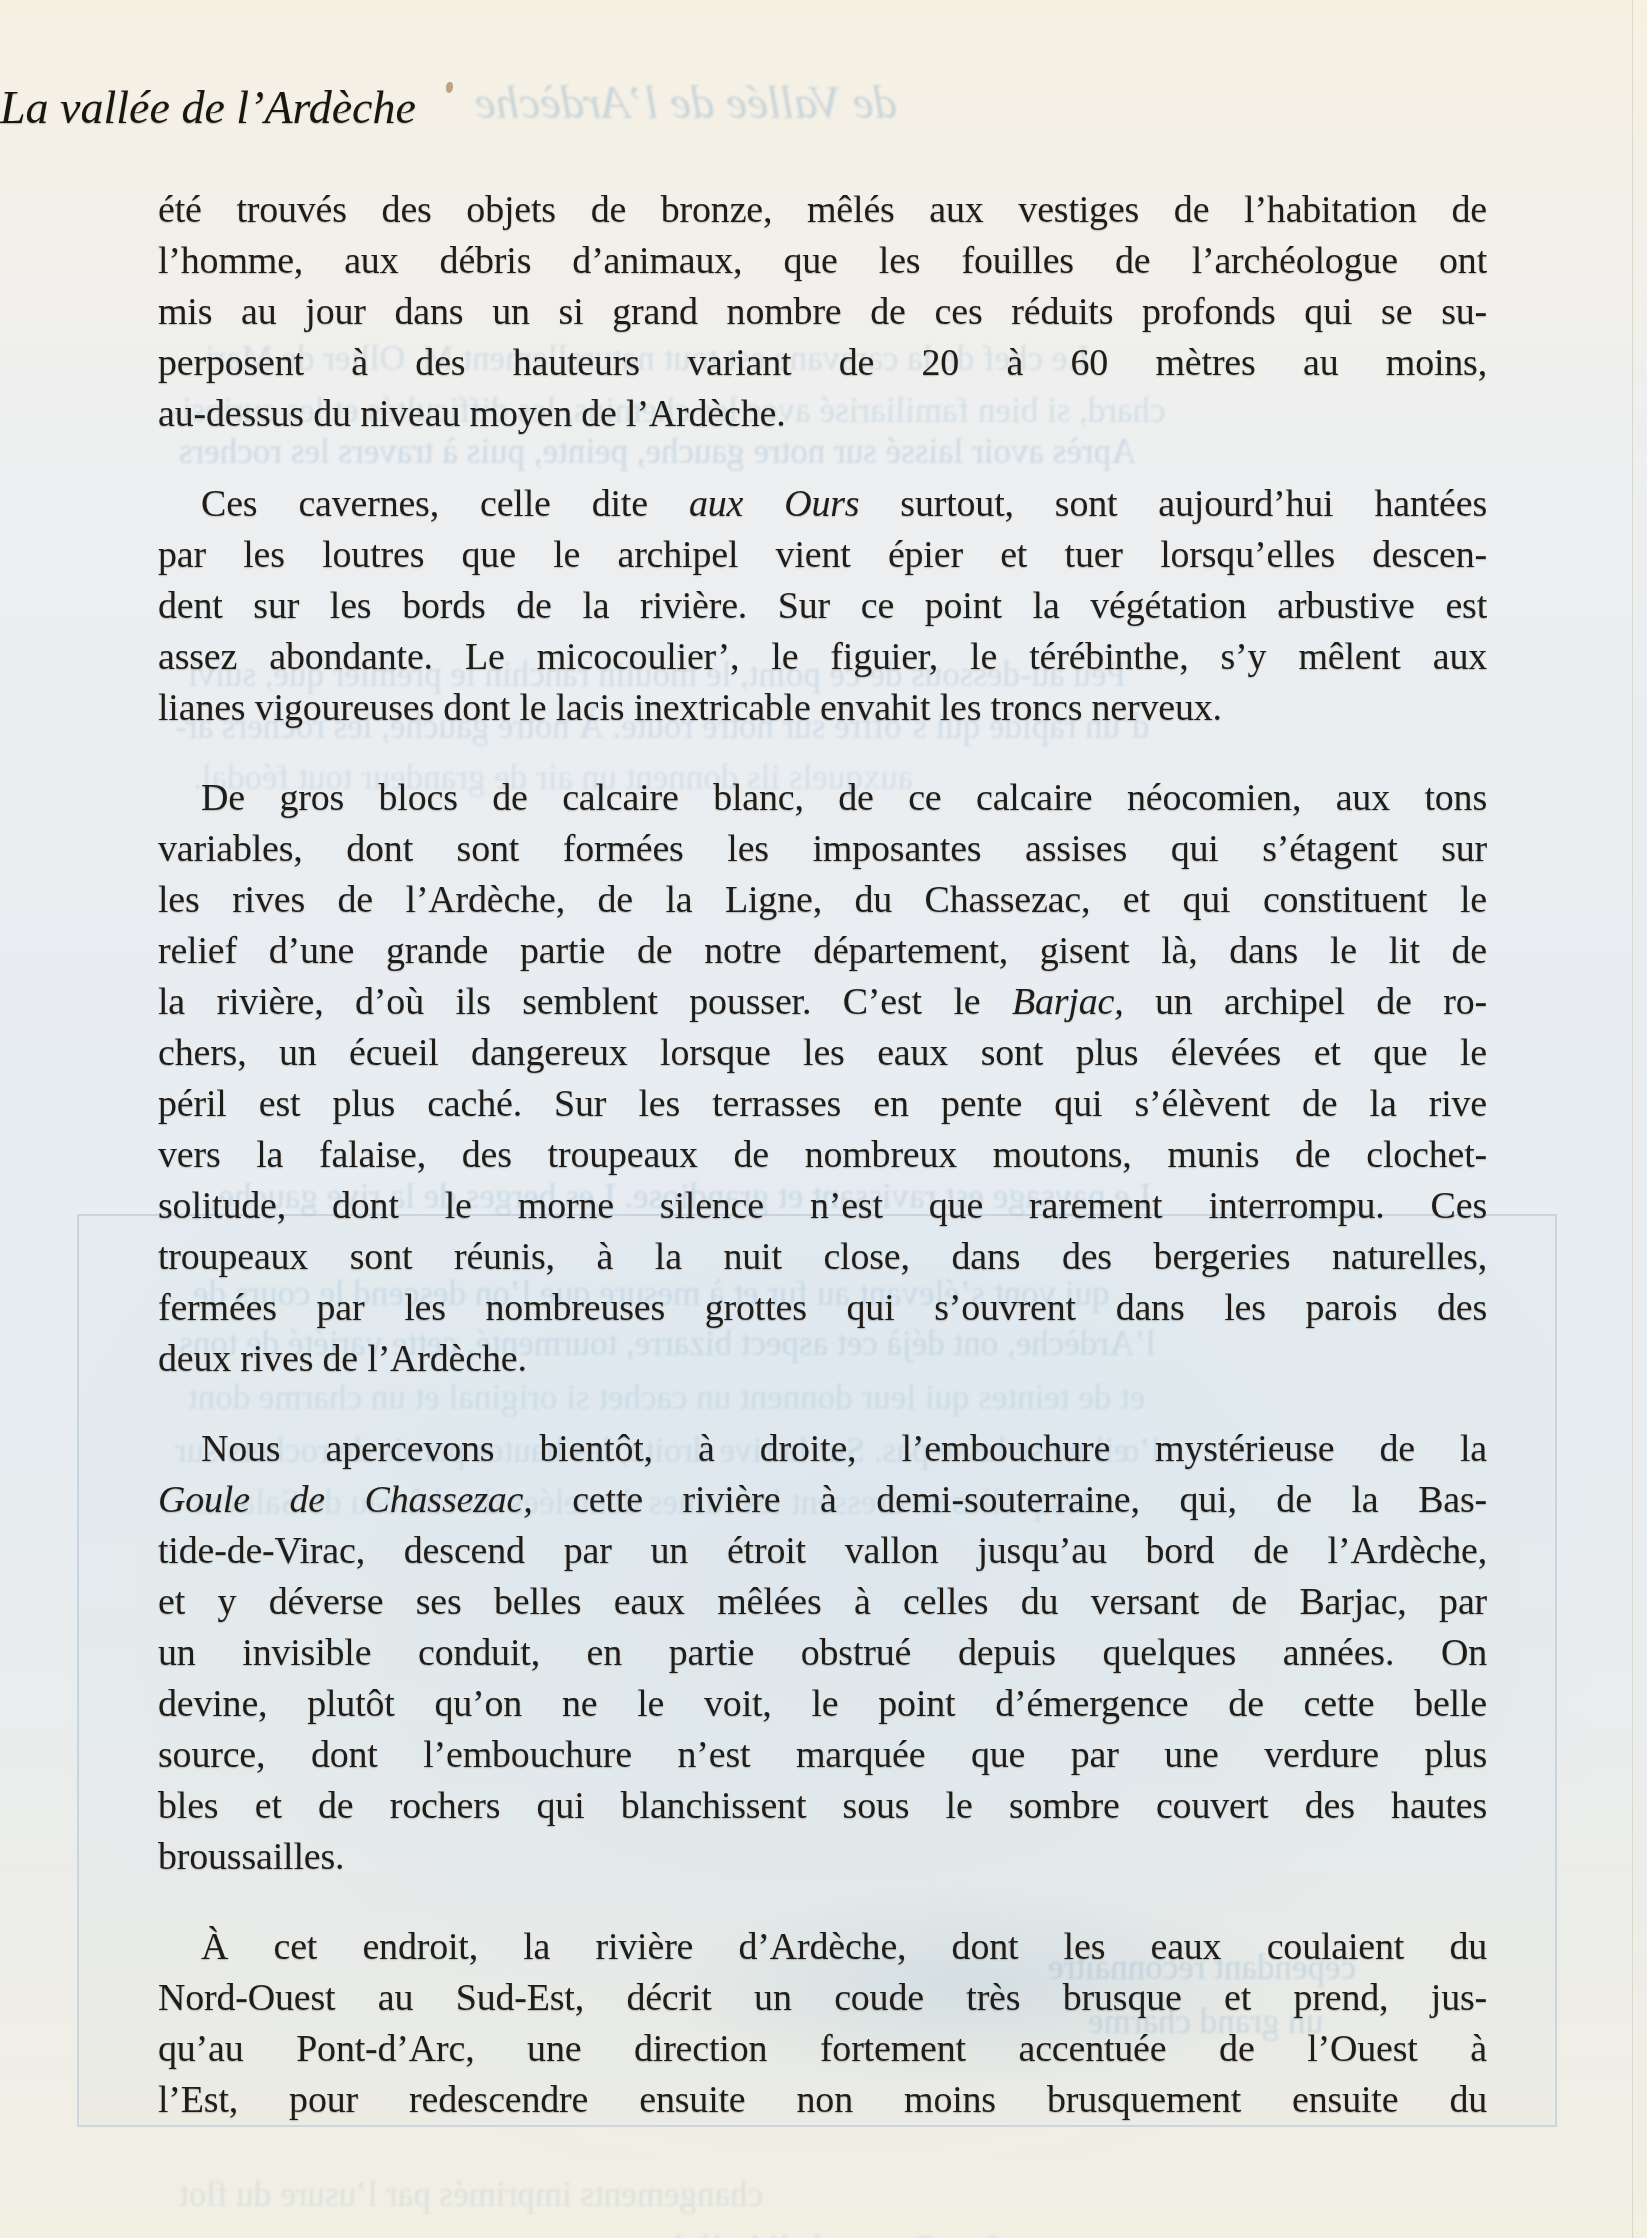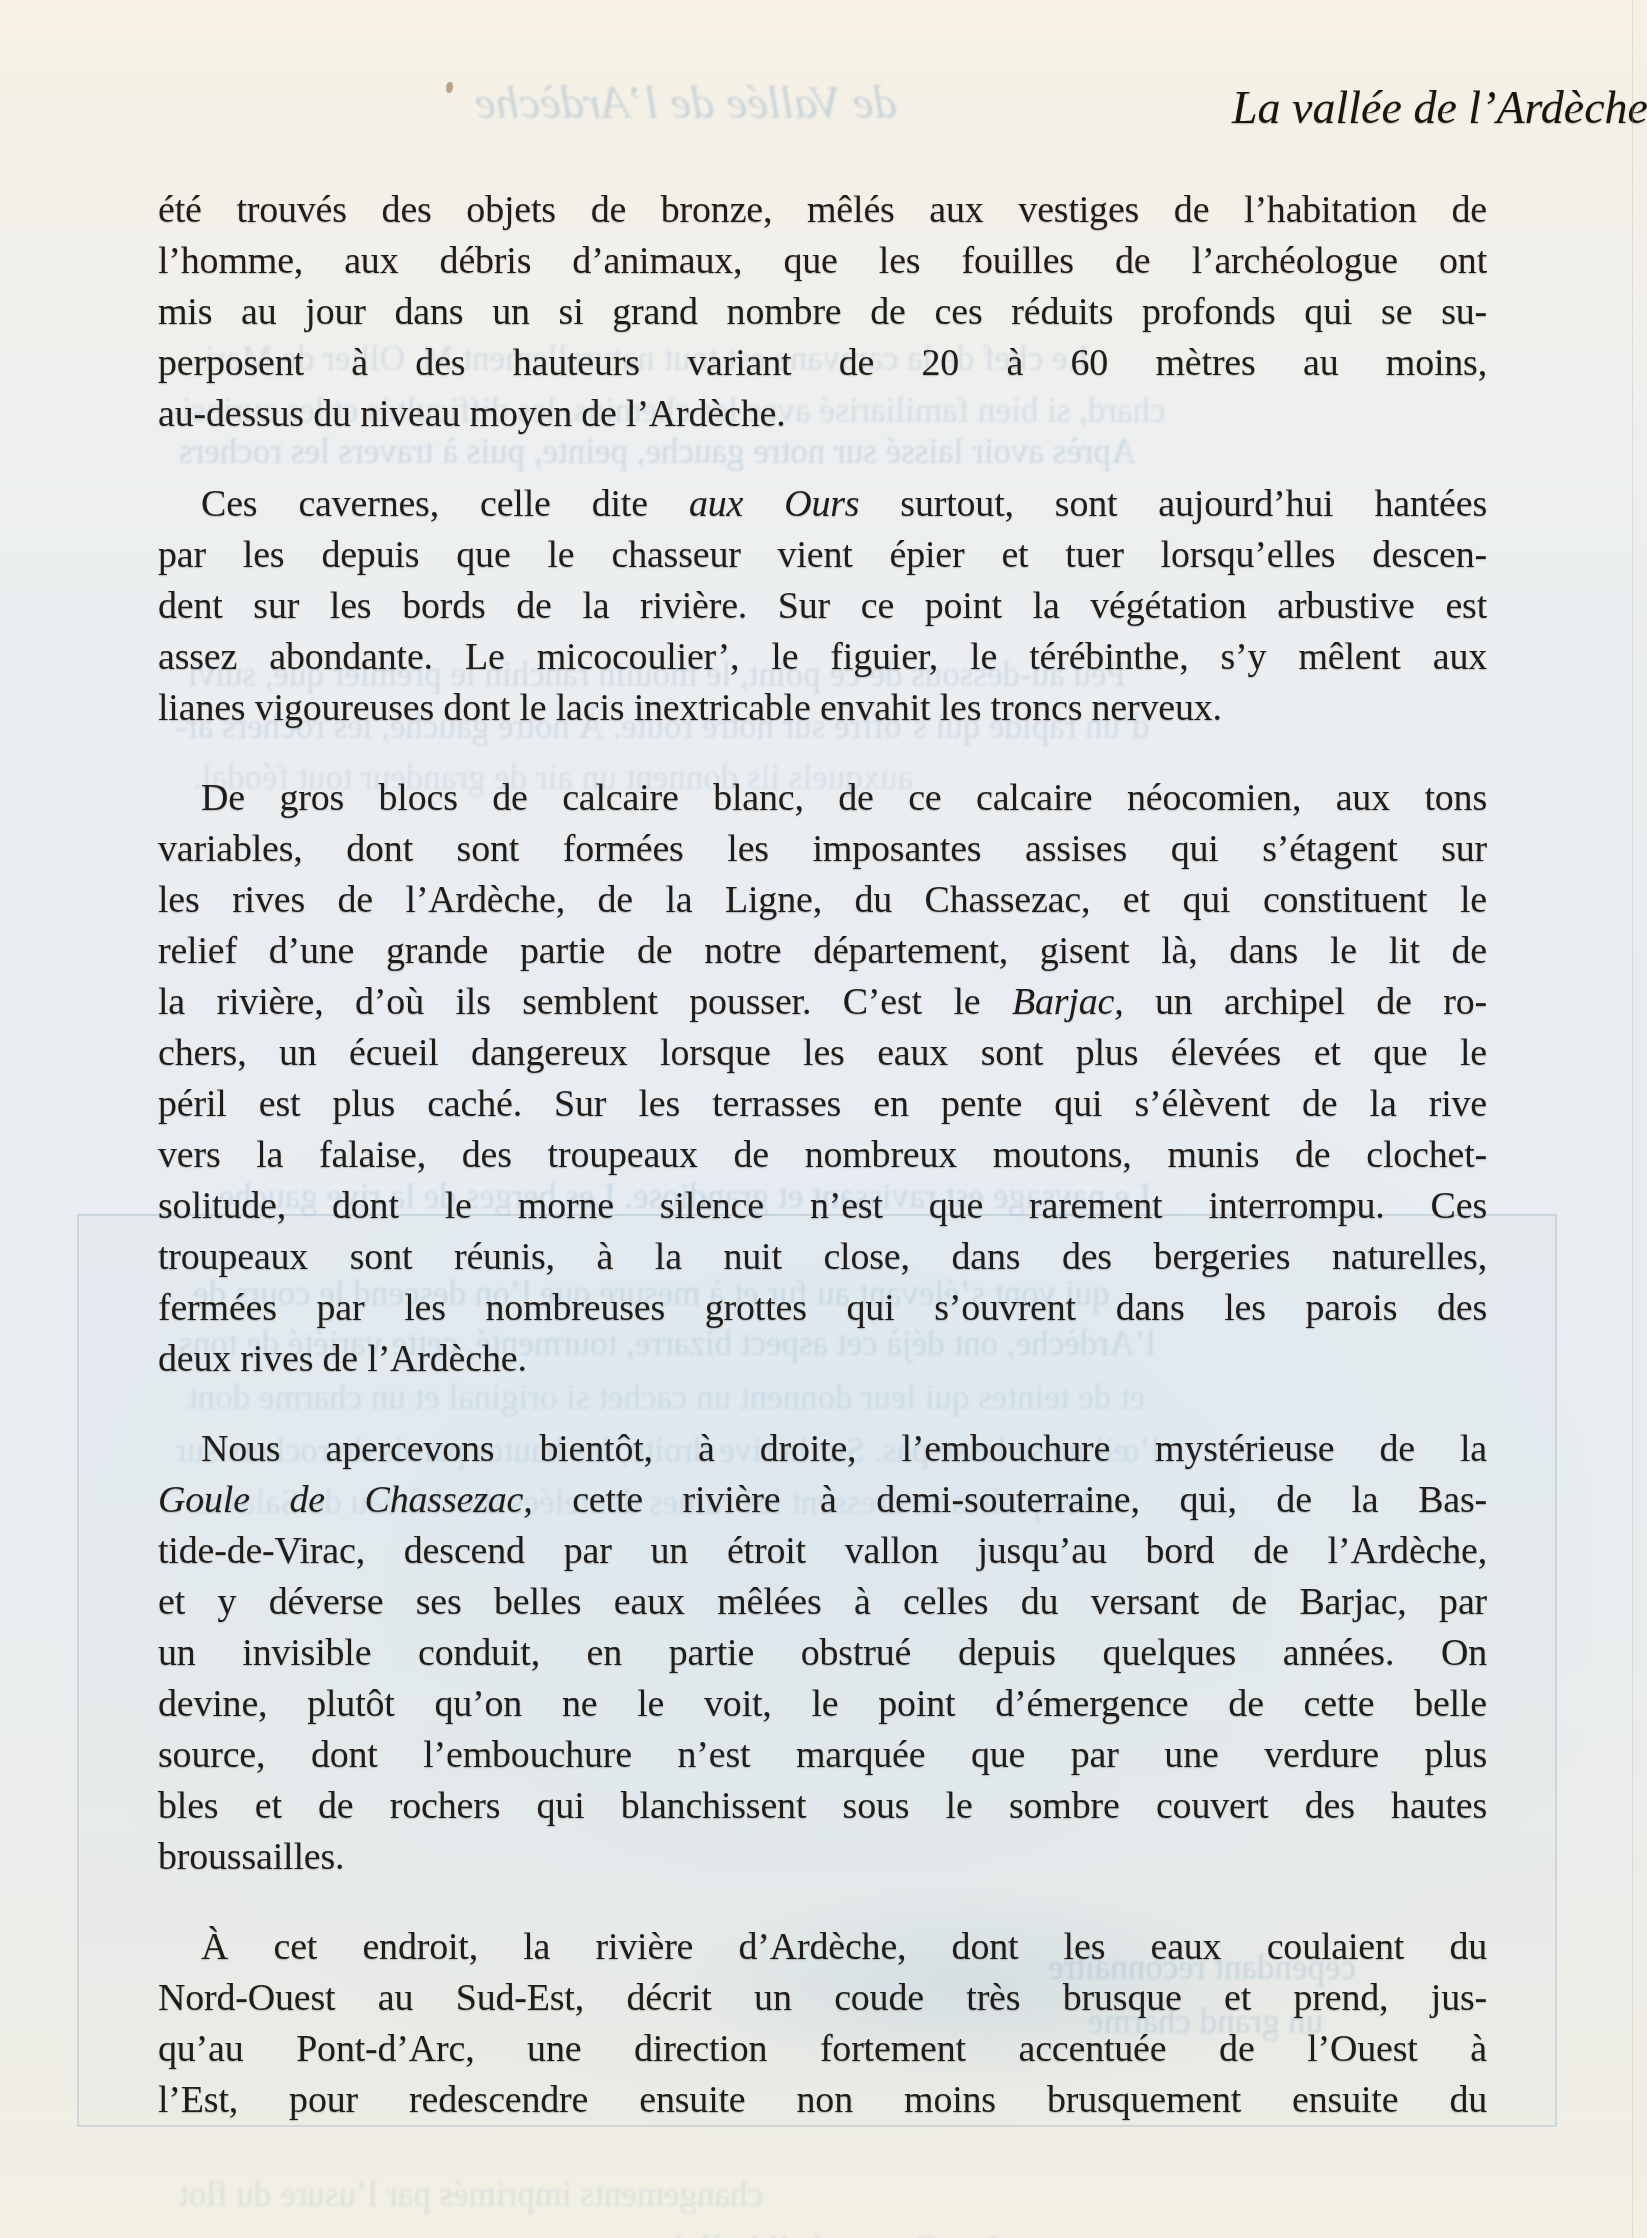--- a/index.html
+++ b/index.html
@@ -29,21 +29,21 @@
     background: rgba(196,216,230,0.10);
   }
   .bleed-blob {
     position: absolute; left: 672px; top: 1889px; width: 604px; height: 193px;
     border-radius: 50%;
     background: radial-gradient(closest-side, rgba(158,190,212,0.26), rgba(158,190,212,0.0));
     filter: blur(6.3px);
   }
   .title {
     position: absolute; top: 80px; left: 0; width: 100%;
-    text-align: right; font-style: italic;
+    text-align: left; font-style: italic;
     font-size: 46px; line-height: 1.2;
     color: #181611;
     text-shadow: 0 1.3px 1.3px rgba(40,36,30,0.28);
   }
   .text-block {
     position: absolute; left: 158px; top: 184px; width: 1329px;
     font-size: 38px; line-height: 51px; letter-spacing: -0.2px;
     text-shadow: 0 1.3px 1.3px rgba(40,36,30,0.26);
   }
   .para { margin: 0 0 39px 0; }
@@ -109,21 +109,21 @@
   <div class="text-block" id="text-block">
       <div class="para">
         <div class="line"><span>été trouvés des objets de bronze, mêlés aux vestiges de l’habitation de</span></div>
         <div class="line"><span>l’homme, aux débris d’animaux, que les fouilles de l’archéologue ont</span></div>
         <div class="line"><span>mis au jour dans un si grand nombre de ces réduits profonds qui se su-</span></div>
         <div class="line"><span>perposent à des hauteurs variant de 20 à 60 mètres au moins,</span></div>
         <div class="line last"><span>au-dessus du niveau moyen de l’Ardèche.</span></div>
       </div>
       <div class="para">
         <div class="line indent"><span>Ces cavernes, celle dite </span><em>aux Ours</em><span> surtout, sont aujourd’hui hantées</span></div>
-        <div class="line"><span>par les depuis que le chasseur vient épier et tuer lorsqu’elles descen-</span></div>
+        <div class="line"><span>par les loutres que le archipel vient épier et tuer lorsqu’elles descen-</span></div>
         <div class="line"><span>dent sur les bords de la rivière. Sur ce point la végétation arbustive est</span></div>
         <div class="line"><span>assez abondante. Le micocoulier’, le figuier, le térébinthe, s’y mêlent aux</span></div>
         <div class="line last"><span>lianes vigoureuses dont le lacis inextricable envahit les troncs nerveux.</span></div>
       </div>
       <div class="para">
         <div class="line indent"><span>De gros blocs de calcaire blanc, de ce calcaire néocomien, aux tons</span></div>
         <div class="line"><span>variables, dont sont formées les imposantes assises qui s’étagent sur</span></div>
         <div class="line"><span>les rives de l’Ardèche, de la Ligne, du Chassezac, et qui constituent le</span></div>
         <div class="line"><span>relief d’une grande partie de notre département, gisent là, dans le lit de</span></div>
         <div class="line"><span>la rivière, d’où ils semblent pousser. C’est le </span><em>Barjac,</em><span> un archipel de ro-</span></div>

